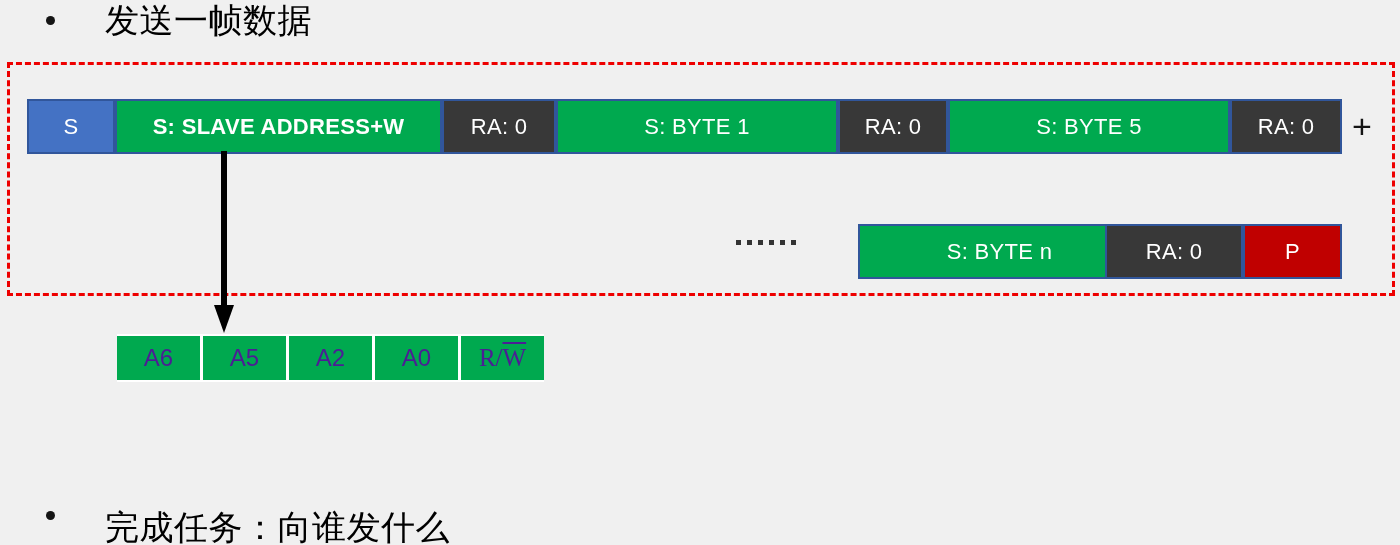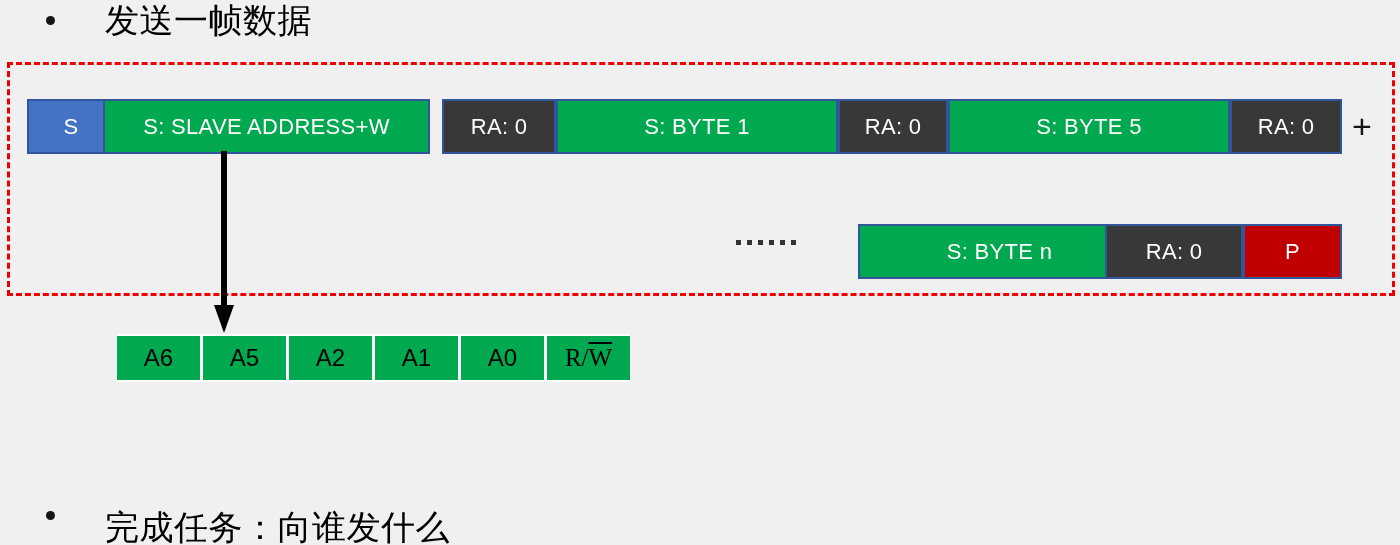--- a/index.html
+++ b/index.html
@@ -68,21 +68,21 @@
   .cell.green  { background: #00a94f; }
   .cell.blue   { background: #4472c4; }
   .cell.dark   { background: #383838; }
   .cell.red    { background: #c00000; }
 
   
   .row1 { top: 99px; height: 55px; }
   .row2 { top: 224px; height: 55px; }
 
   #cell-start          { left: 27px;   width: 88px;  }
-  #cell-slave-address  { left: 103px;  width: 327px; }
+  #cell-slave-address  { left: 115px;  width: 327px; font-weight: bold; }
   #cell-ra1            { left: 442px;  width: 114px; }
   #cell-byte1          { left: 556px;  width: 282px; }
   #cell-ra2            { left: 838px;  width: 110px; }
   #cell-byte2          { left: 948px;  width: 282px; }
   #cell-ra3            { left: 1230px; width: 112px; }
 
   #cell-byten          { left: 858px;  width: 283px; }
   #cell-ra4            { left: 1105px; width: 138px; }
   #cell-stop           { left: 1243px; width: 99px;  }
 
@@ -147,21 +147,21 @@
     height: 44px;
     display: flex;
     background: #ffffff;
     padding: 2px 0;
     box-sizing: content-box;
   }
   .bit-cell {
     width: 83px;
     height: 44px;
     background: #00a94f;
-    color: #000000;
+    color: #4c1d95;
     display: flex;
     align-items: center;
     justify-content: center;
     font-size: 24px;
     margin-right: 3px;
     box-sizing: border-box;
   }
   .bit-cell:last-child { margin-right: 0; }
   .bit-cell.rw {
     font-family: "Liberation Serif", serif;
@@ -204,21 +204,20 @@
 
 <div class="arrow-wrap">
   <div class="arrow-shaft"></div>
   <div class="arrow-head"></div>
 </div>
 
 <div class="bit-row">
   <div class="bit-cell">A6</div>
   <div class="bit-cell">A5</div>
   <div class="bit-cell">A2</div>
-  <div class="bit-cell">A1</div>
   <div class="bit-cell">A0</div>
   <div class="bit-cell rw">
       <span>R/</span>
       <span class="overline">W</span>
     </div>
 </div>
 
 <div class="bullet-line" id="bullet-bottom">
   <span class="bullet-dot"></span>
   <span class="bullet-text">完成任务：向谁发什么</span>

